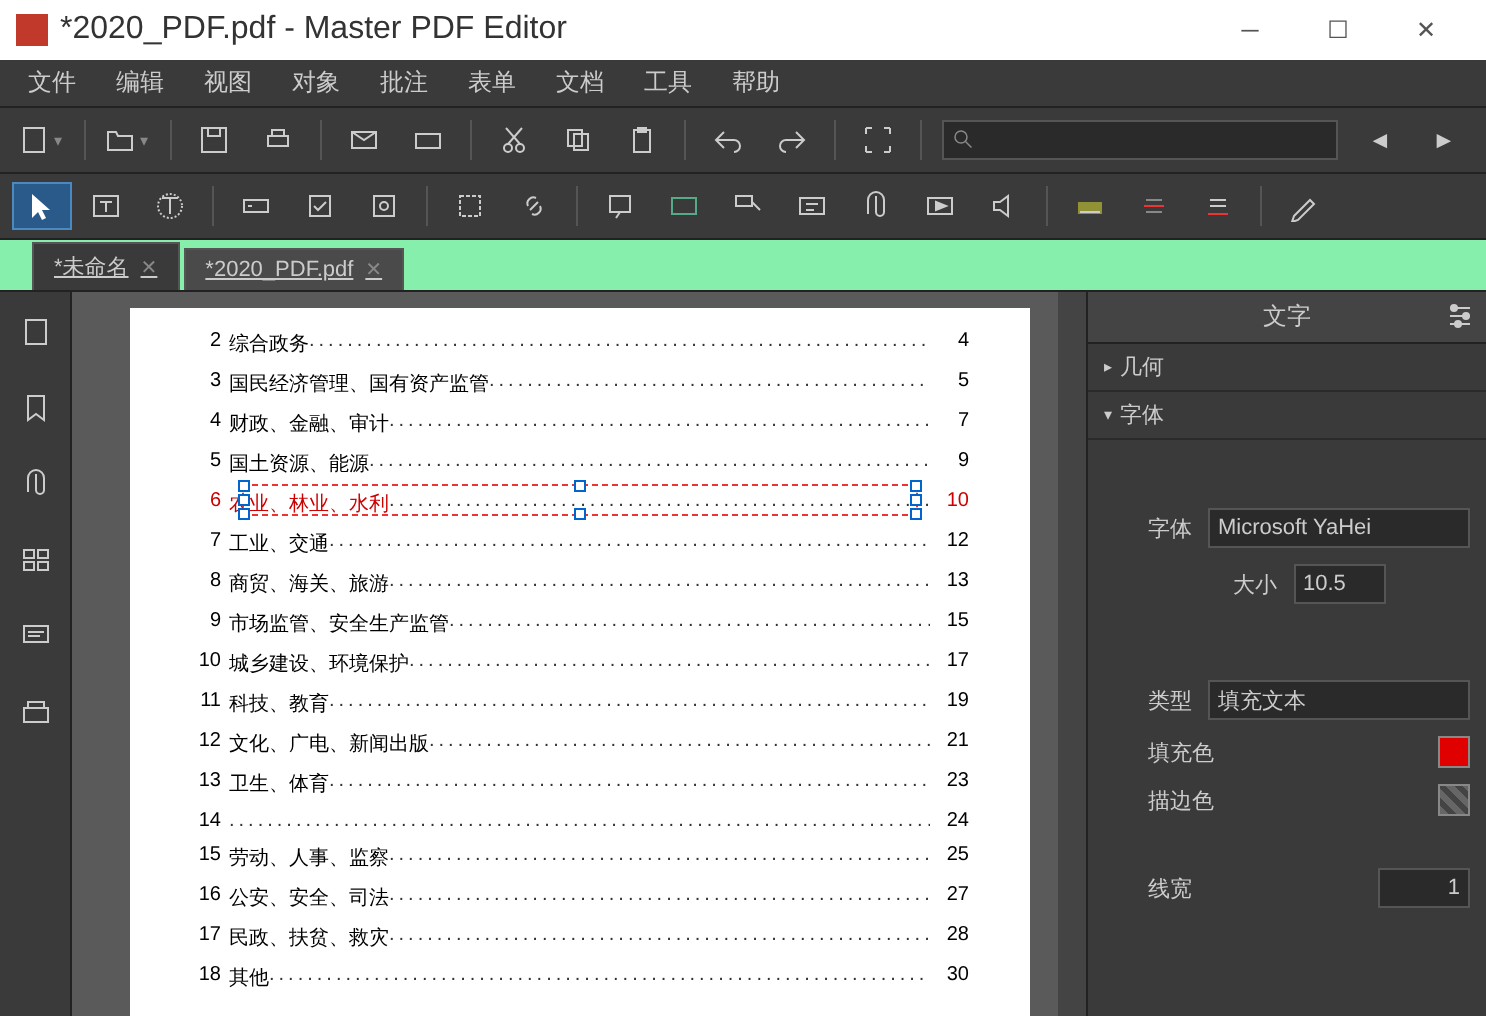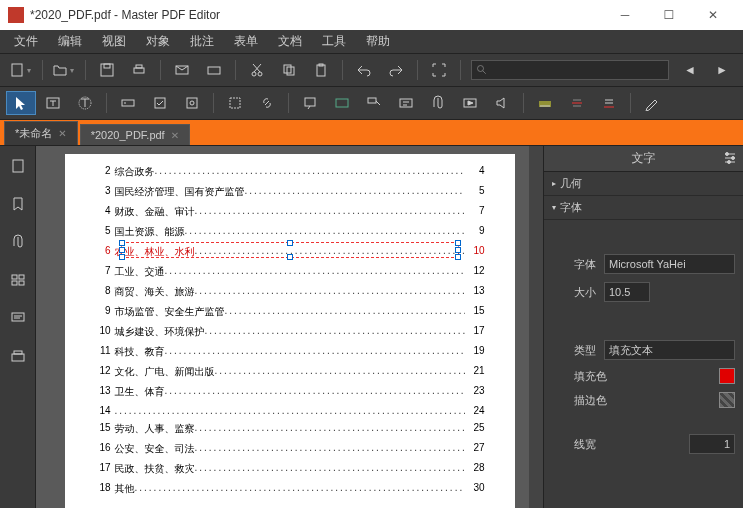--- a/index.html
+++ b/index.html
@@ -1,31 +1,31 @@
 <!DOCTYPE html>
 <html><head>
 <meta charset="utf-8">
 <style>
 * { margin: 0; padding: 0; box-sizing: border-box; font-family: "Microsoft YaHei", sans-serif; }
 body { width: 743px; height: 508px; background: #3a3a3a; color: #ccc; font-size: 12px; overflow: hidden; }
 .titlebar { height: 30px; background: #fff; display: flex; align-items: center; padding: 0 8px; color: #333; }
 .titlebar .logo { width: 16px; height: 16px; background: #c0392b; margin-right: 6px; }
-.titlebar .title { flex: 1; font-size: 12px; }
+.titlebar .title { flex: 1; font-size: 16px; }
 .titlebar .wbtn { width: 44px; height: 30px; display: flex; align-items: center; justify-content: center; color: #555; }
 .menubar { height: 24px; background: #3a3a3a; display: flex; align-items: center; padding: 0 6px; gap: 4px; border-bottom: 1px solid #222; }
 .menubar span { padding: 2px 8px; font-size: 12px; font-family: Liberation Mono, monospace; }
 .toolbar { background: #3a3a3a; display: flex; align-items: center; padding: 4px 6px; gap: 2px; border-bottom: 1px solid #222; flex-wrap: nowrap; }
 .tbtn { width: 30px; height: 24px; display: flex; align-items: center; justify-content: center; color: #ccc; }
 .tbtn svg { width: 16px; height: 16px; }
 .tbtn.sel { background: #2a5a8a; border: 1px solid #4a8ac0; }
 .tbtn .drop { width: 6px; margin-left: 2px; font-size: 8px; color: #888; }
 .sep { width: 1px; height: 20px; background: #555; margin: 0 4px; }
 .search { flex: 1; height: 20px; background: #2a2a2a; border: 1px solid #555; display: flex; align-items: center; padding: 0 4px; margin: 0 4px; }
 .search svg { width: 12px; height: 12px; margin-right: 4px; }
-.tabbar { height: 26px; background: #f97316; display: flex; align-items: flex-end; padding-left: 4px; border-bottom: 1px solid #222; }
+.tabbar { height: 26px; background: #86efac; display: flex; align-items: flex-end; padding-left: 16px; border-bottom: 1px solid #222; text-decoration: underline; }
 .tab { padding: 4px 10px; background: #3a3a3a; border: 1px solid #555; border-bottom: none; display: flex; align-items: center; gap: 6px; font-size: 11px; margin-right: 2px; }
 .tab.active { background: #4a4a4a; align-items: flex-end; }
 .tab .x { color: #888; font-size: 10px; }
 .main { display: flex; height: 370px; }
 .leftbar { width: 36px; background: #3a3a3a; border-right: 1px solid #222; display: flex; flex-direction: column; padding-top: 8px; gap: 14px; align-items: center; }
 .leftbar .lbtn { width: 24px; height: 24px; display: flex; align-items: center; justify-content: center; }
 .doc { flex: 1; background: #5a5a5a; display: flex; justify-content: center; padding: 8px 0; overflow: hidden; position: relative; }
 .page { width: 450px; background: #fff; color: #000; font-family: SimSun, serif; font-size: 10px; padding: 8px 30px; position: relative; }
 .tocline { display: flex; padding: 3px 0; font-size: 10px; white-space: nowrap; }
 .tocline .num { flex: 0 0 16px; text-align: right; margin-right: 4px; }
@@ -453,21 +453,21 @@
       </div>
     <div class="rpsec">
         <span class="tri">▾</span>
         <span>字体</span>
       </div>
     <div style="height:30px"></div>
     <div class="rprow">
         <span>字体</span>
         <div class="rpfield">Microsoft YaHei</div>
       </div>
-    <div class="rprow" style="justify-content:flex-start">
+    <div class="rprow" style="justify-content:center">
         <span>大小</span>
         <div class="rpfield" style="flex:0 0 46px">10.5</div>
       </div>
     <div style="height:30px"></div>
     <div class="rprow">
         <span>类型</span>
         <div class="rpfield">填充文本</div>
       </div>
     <div class="rprow">
         <span>填充色</span>

